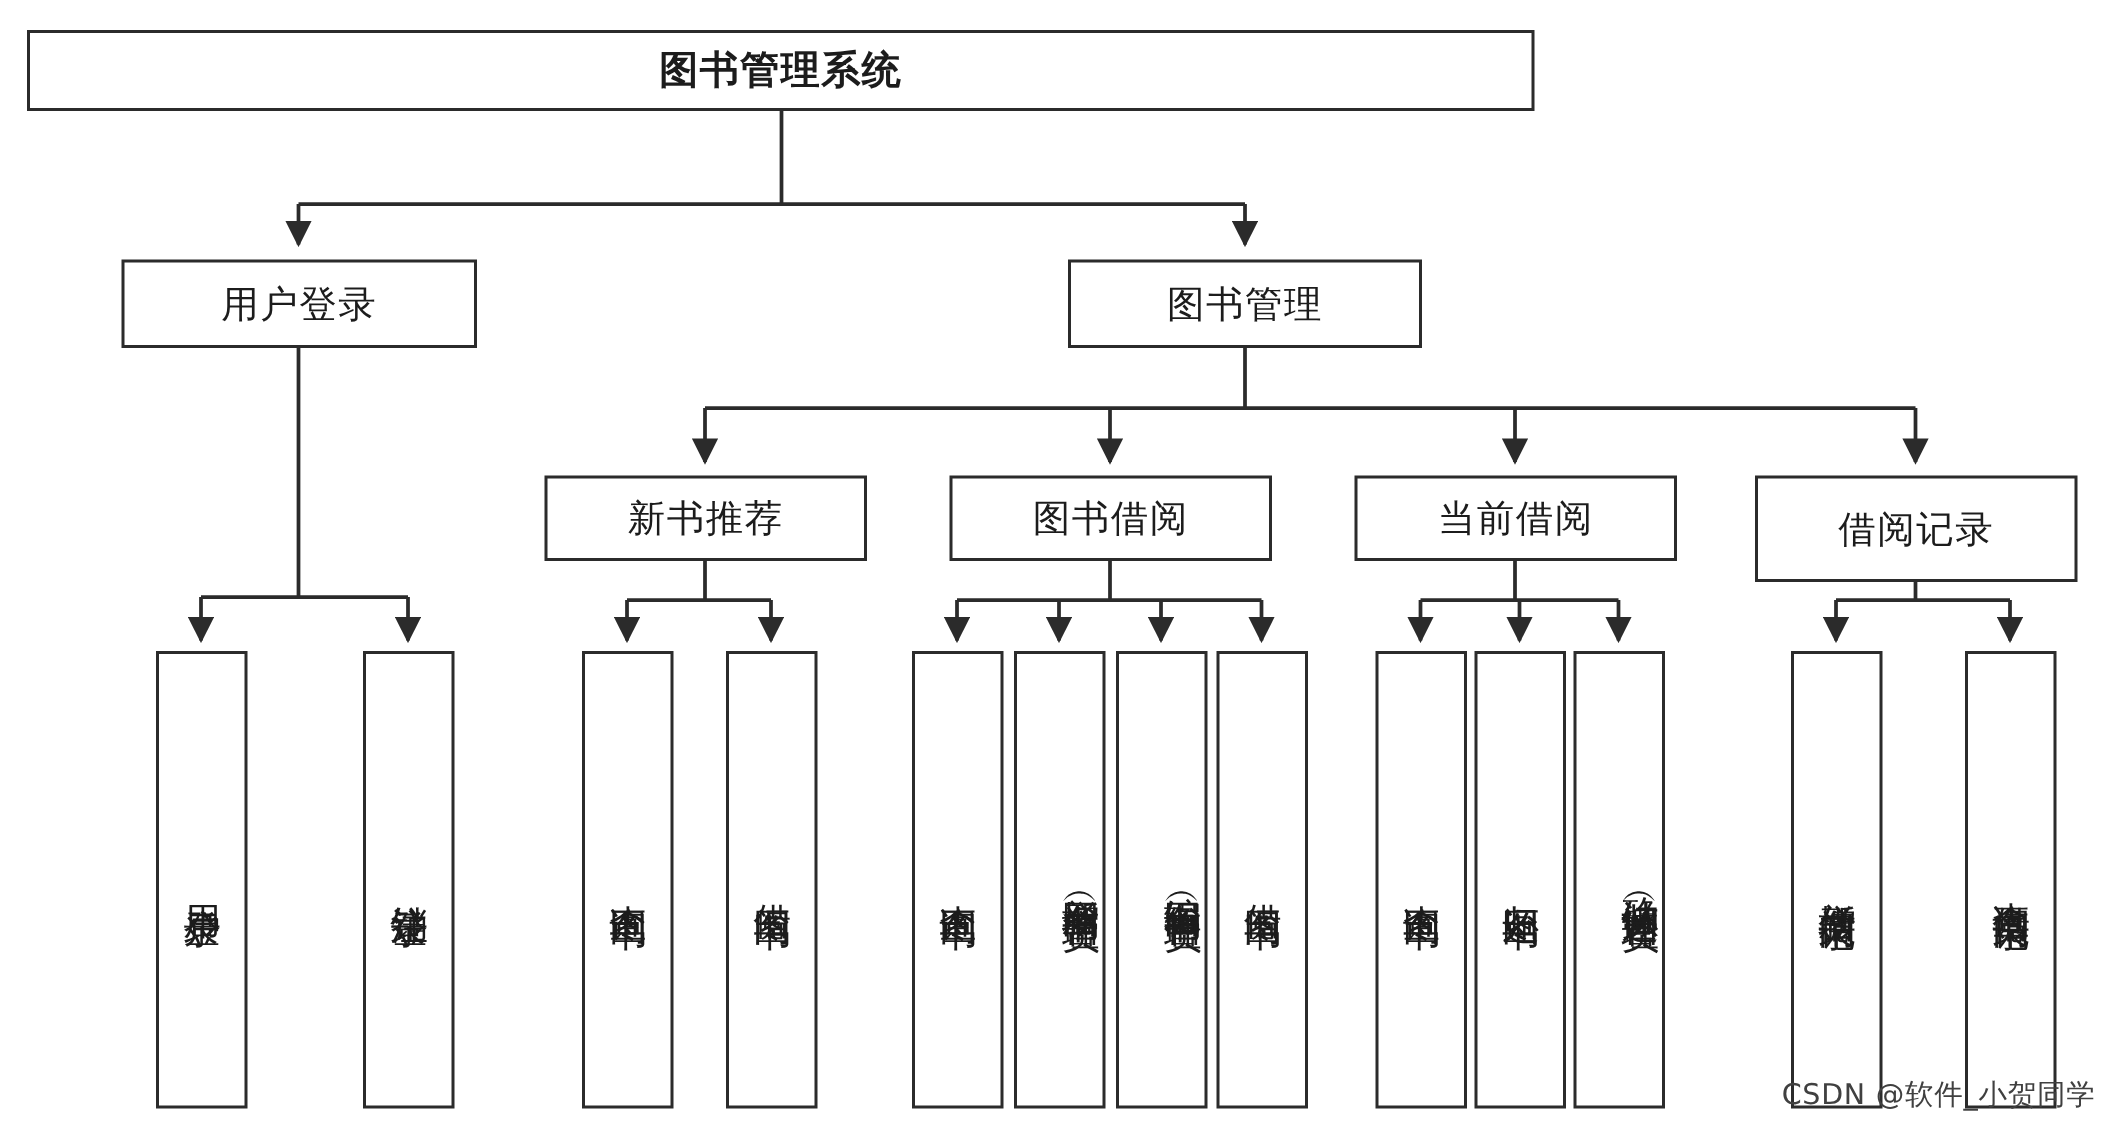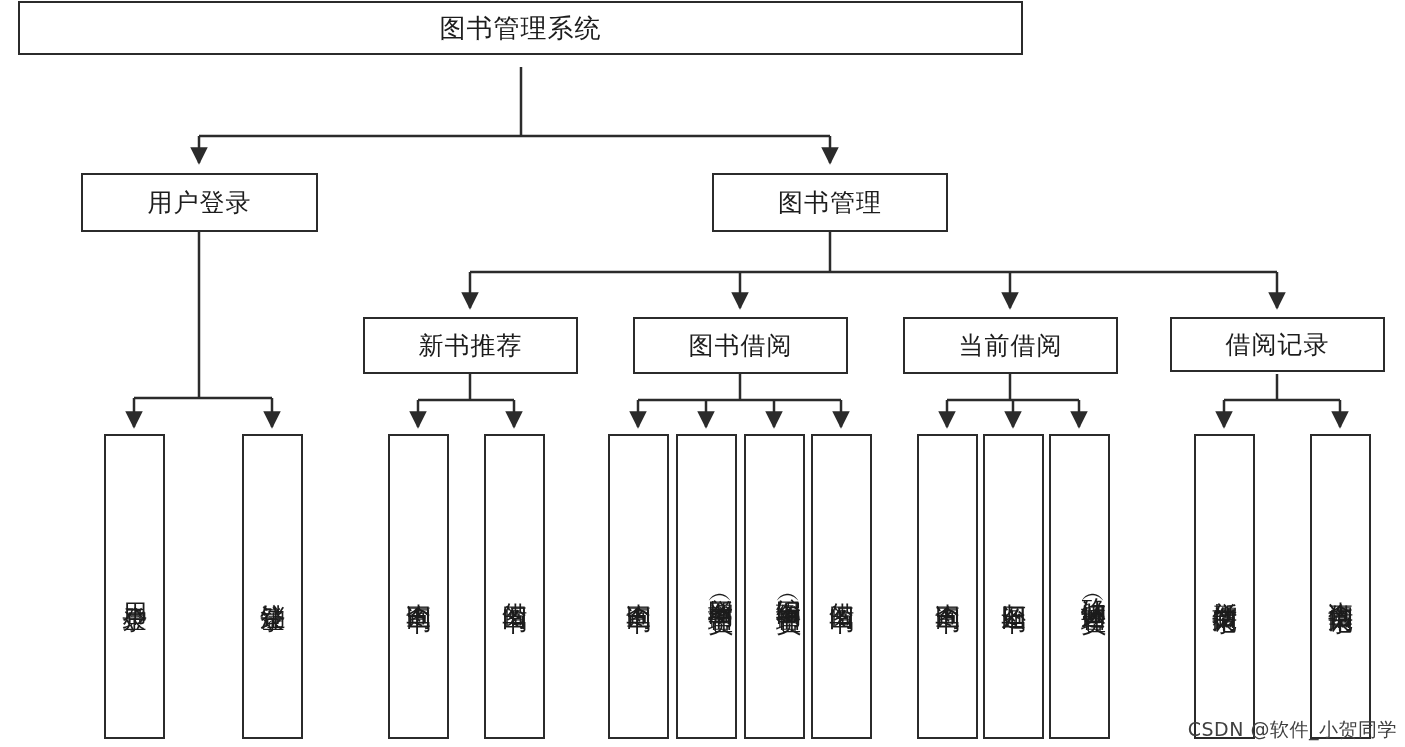--- a/index.html
+++ b/index.html
@@ -122,41 +122,41 @@
       <path d="M 1013 400 L 1013 427" marker-end="url(#arrow)"></path>
       <path d="M 1079 400 L 1079 427" marker-end="url(#arrow)"></path>
 
       <path d="M 1277 374 L 1277 400"></path>
       <path d="M 1224 400 L 1340 400"></path>
       <path d="M 1224 400 L 1224 427" marker-end="url(#arrow)"></path>
       <path d="M 1340 400 L 1340 427" marker-end="url(#arrow)"></path>
     </g>
   </svg>
 
-  <div class="node horiz root" style="left:18px; top:1px; width:1005px; height:54px;">
+  <div class="node horiz root" style="left:18px; top:20px; width:1005px; height:54px;font-weight:bold;">
     <span class="label">图书管理系统</span>
   </div>
 
   <div class="node horiz" style="left:81px; top:173px; width:237px; height:59px;">
     <span class="label">用户登录</span>
   </div>
   <div class="node horiz" style="left:712px; top:173px; width:236px; height:59px;">
     <span class="label">图书管理</span>
   </div>
 
   <div class="node horiz" style="left:363px; top:317px; width:215px; height:57px;">
     <span class="label">新书推荐</span>
   </div>
   <div class="node horiz" style="left:903px; top:317px; width:215px; height:57px;">
     <span class="label">当前借阅</span>
   </div>
   <div class="node horiz" style="left:633px; top:317px; width:215px; height:57px;">
     <span class="label">图书借阅</span>
   </div>
-  <div class="node horiz" style="left:1170px; top:317px; width:215px; height:55px;">
+  <div class="node horiz" style="left:1170px; top:317px; width:215px; height:71px;">
     <span class="label">借阅记录</span>
   </div>
 
   <div class="node vert mid" style="left:104px; top:434px; width:61px; height:305px;">
     <span class="label">用户登录</span>
   </div>
   <div class="node vert mid" style="left:242px; top:434px; width:61px; height:305px;">
     <span class="label">注销登录</span>
   </div>
 

